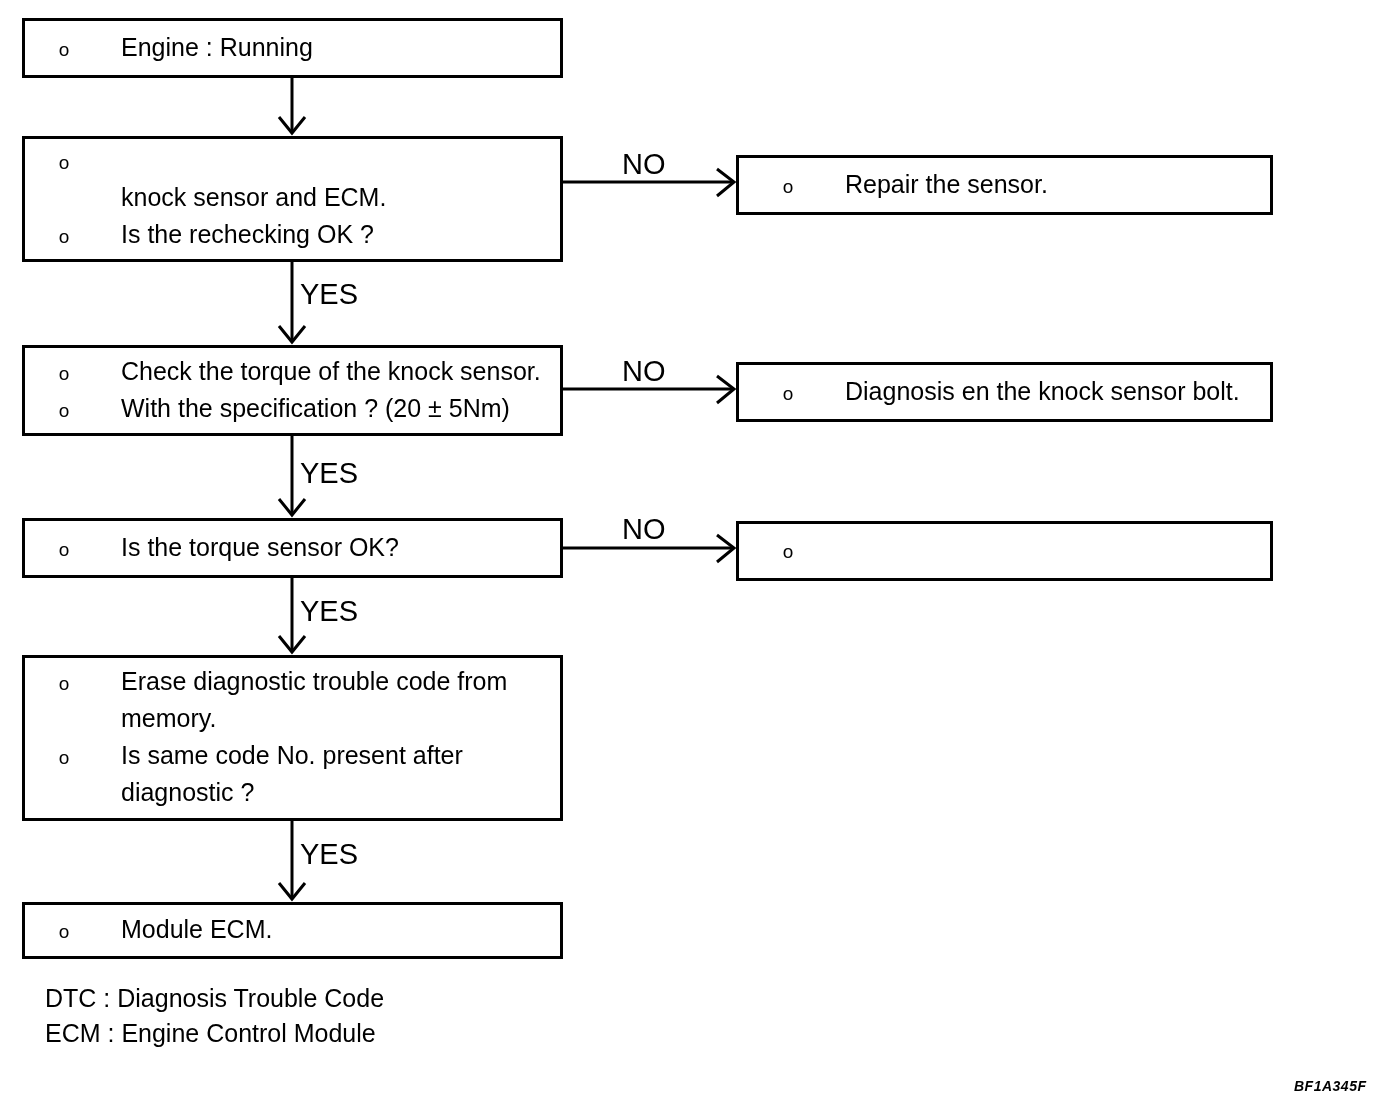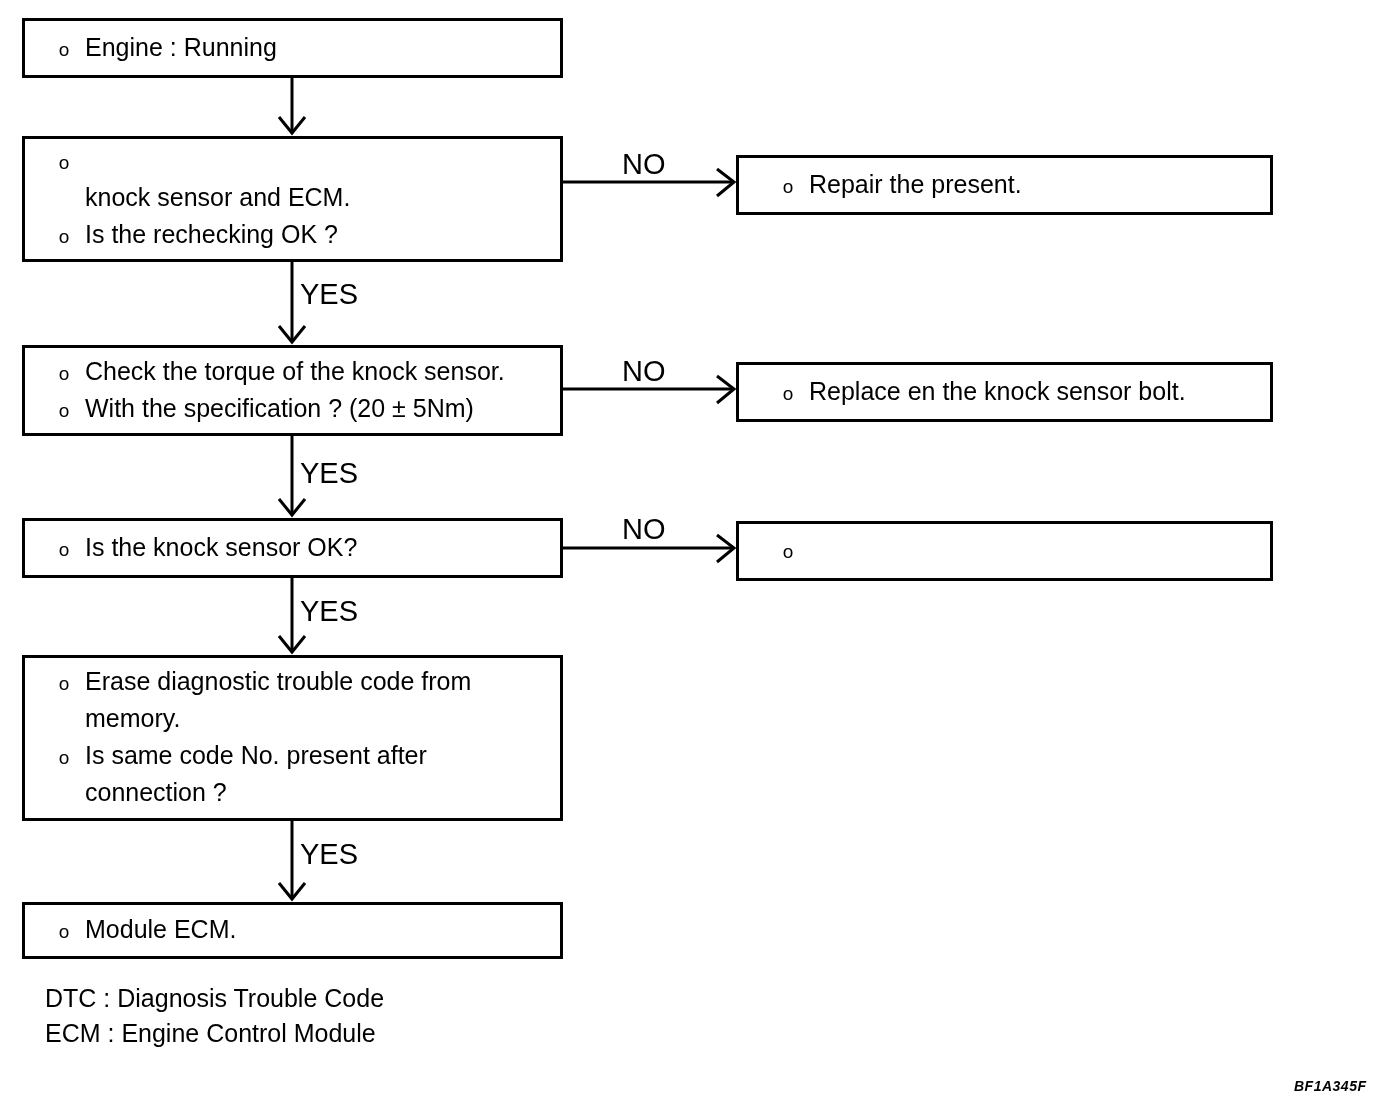--- a/index.html
+++ b/index.html
@@ -44,20 +44,21 @@
     width: 42px;
     flex: 0 0 42px;
     text-align: center;
     font-size: 19px;
   }
   .bullet.blank {
     color: transparent;
   }
   .line-text {
     flex: 1 1 auto;
+    margin-left: 36px;
   }
   .edge-label {
     position: absolute;
     font-size: 29px;
     line-height: 1;
     white-space: pre;
   }
   .legend-line {
     position: absolute;
     font-size: 25px;
@@ -137,46 +138,46 @@
     </div>
     <div class="line-row">
       <span class="bullet">o</span>
       <span class="line-text">Is the rechecking OK ?</span>
     </div>
   </div>
 
   <div class="node" style="left:736px; top:155px; width:537px; height:60px; padding-left:28px; padding-right:10px;">
     <div class="line-row">
       <span class="bullet">o</span>
-      <span class="line-text">Repair the present.</span>
+      <span class="line-text">Repair the sensor.</span>
     </div>
   </div>
 
   <div class="node" style="left:22px; top:345px; width:541px; height:91px; padding-left:18px; padding-right:6px;">
     <div class="line-row">
       <span class="bullet">o</span>
       <span class="line-text">Check the torque of the knock sensor.</span>
     </div>
     <div class="line-row">
       <span class="bullet">o</span>
       <span class="line-text">With the specification ? (20 ± 5Nm)</span>
     </div>
   </div>
 
   <div class="node" style="left:736px; top:362px; width:537px; height:60px; padding-left:28px; padding-right:10px;">
     <div class="line-row">
       <span class="bullet">o</span>
-      <span class="line-text">Replace en the knock sensor bolt.</span>
+      <span class="line-text">Diagnosis en the knock sensor bolt.</span>
     </div>
   </div>
 
   <div class="node" style="left:22px; top:518px; width:541px; height:60px; padding-left:18px; padding-right:10px;">
     <div class="line-row">
       <span class="bullet">o</span>
-      <span class="line-text">Is the knock sensor OK?</span>
+      <span class="line-text">Is the torque sensor OK?</span>
     </div>
   </div>
 
   <div class="node" style="left:736px; top:521px; width:537px; height:60px; padding-left:28px; padding-right:10px;">
     <div class="line-row">
       <span class="bullet">o</span>
     </div>
   </div>
 
   <div class="node" style="left:22px; top:655px; width:541px; height:166px; padding-left:18px; padding-right:10px;">
@@ -187,21 +188,21 @@
     <div class="line-row">
       <span class="bullet blank">o</span>
       <span class="line-text">memory.</span>
     </div>
     <div class="line-row">
       <span class="bullet">o</span>
       <span class="line-text">Is same code No. present after</span>
     </div>
     <div class="line-row">
       <span class="bullet blank">o</span>
-      <span class="line-text">connection ?</span>
+      <span class="line-text">diagnostic ?</span>
     </div>
   </div>
 
   <div class="node" style="left:22px; top:902px; width:541px; height:57px; padding-left:18px; padding-right:10px;">
     <div class="line-row">
       <span class="bullet">o</span>
       <span class="line-text">Module ECM.</span>
     </div>
   </div>
 

